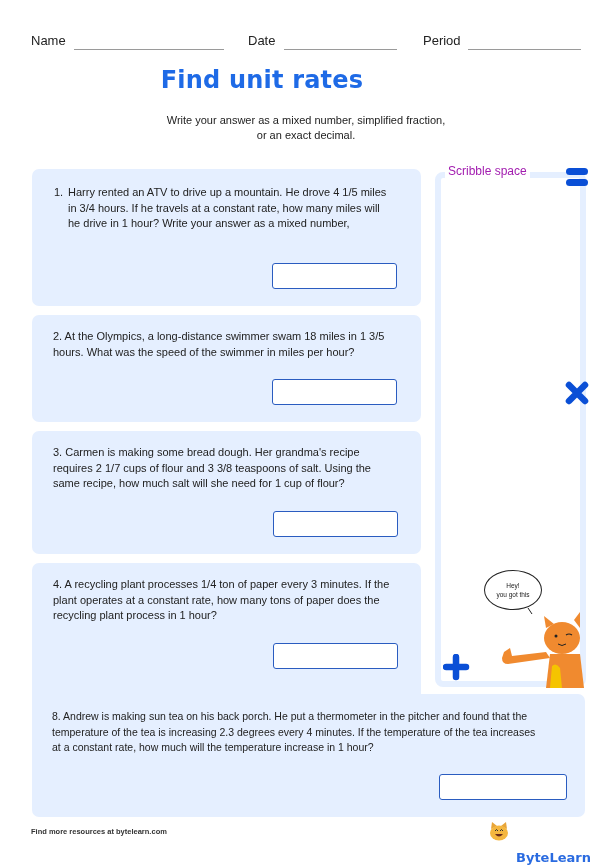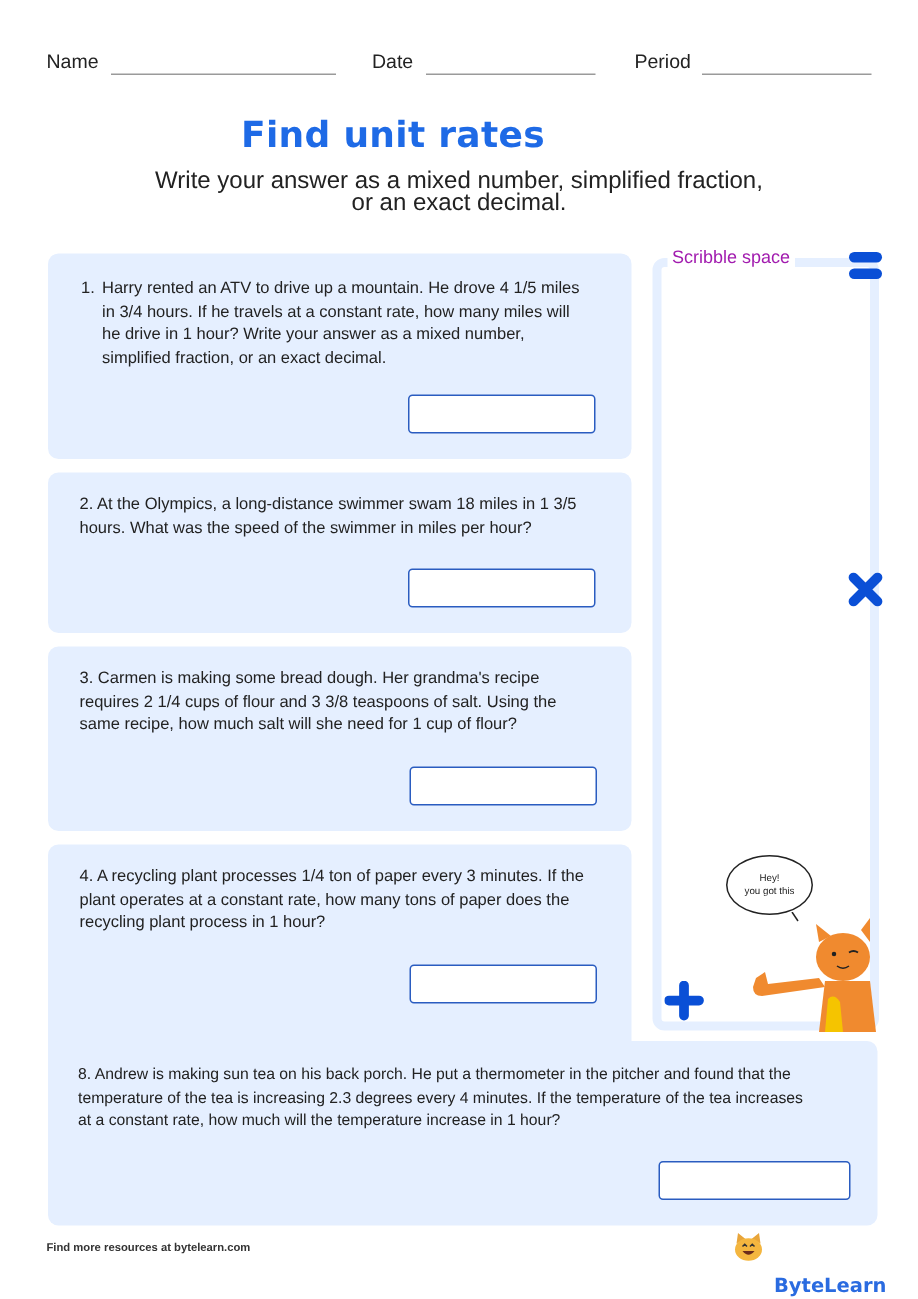--- a/index.html
+++ b/index.html
@@ -2,23 +2,23 @@
 <html><head>
 <meta charset="utf-8">
 <style>
   html, body { margin:0; padding:0; background:#fff; }
   body { width:612px; height:866px; position:relative; overflow:hidden;
          font-family:"Liberation Sans", "DejaVu Sans", sans-serif; color:#1d1d1d; }
   .hdr { position:absolute; top:33px; font-size:13px; color:#222; }
   .line { position:absolute; top:49px; height:1px; background:#9a9a9a; }
   .title { position:absolute; top:66px; left:0; width:524px; text-align:center;
            font-family:"DejaVu Sans", sans-serif; font-weight:bold; font-size:24px;
-           color:#1e6ae6; letter-spacing:0.2px;margin-top:10px; }
+           color:#1e6ae6; letter-spacing:0.2px; }
   .subtitle { position:absolute; top:113px; left:0; width:612px; text-align:center;
-              font-size:16px; line-height:15px; color:#222; }
+              font-size:11px; line-height:15px; color:#222; }
   .card { position:absolute; background:#e5efff; border-radius:7px; }
   .q { position:absolute; font-size:11px; line-height:15.5px; color:#222; }
   .ans { position:absolute; width:125px; height:26px; background:#fff;
          border:1.5px solid #2a5cc0; border-radius:3px; box-sizing:border-box; }
   .scribble { position:absolute; left:435px; top:172px; width:151px; height:515px;
               border:6px solid #e5efff; border-radius:8px; box-sizing:border-box; }
   .scribble-label { position:absolute; left:445px; top:164px; font-size:12px;
                     background:#fff; padding:0 3px; color:#a21caf; }
   .deco { position:absolute; }
   .footer-text { position:absolute; left:31px; top:827px; font-size:7.5px; color:#333;font-weight:bold; }
@@ -45,37 +45,36 @@
 </div>
 
 <div class="card" style="left:32px;top:169px;width:389px;height:137px">
   <div class="q" style="left:22px;top:16px;width:360px">
     <div style="display:flex">
         <span style="width:14px">1.</span>
         <span>Harry rented an ATV to drive up a mountain. He drove 4 1/5 miles</span>
       </div>
     <div style="padding-left:14px">in 3/4 hours. If he travels at a constant rate, how many miles will</div>
     <div style="padding-left:14px">he drive in 1 hour? Write your answer as a mixed number,</div>
-    <div style="padding-left:14px">simplified fraction, or an exact decimal.</div>
   </div>
   <div class="ans" style="left:240px;top:94px"></div>
 </div>
 
 <div class="card" style="left:32px;top:315px;width:389px;height:107px">
   <div class="q" style="left:21px;top:14px;width:360px">
     <div>2. At the Olympics, a long-distance swimmer swam 18 miles in 1 3/5</div>
     <div>hours. What was the speed of the swimmer in miles per hour?</div>
   </div>
   <div class="ans" style="left:240px;top:64px"></div>
 </div>
 
 <div class="card" style="left:32px;top:431px;width:389px;height:123px">
   <div class="q" style="left:21px;top:14px;width:360px">
     <div>3. Carmen is making some bread dough. Her grandma's recipe</div>
-    <div>requires 2 1/4 cups of flour and 3 3/8 teaspoons of salt. Using the</div>
+    <div>requires 2 1/7 cups of flour and 3 3/8 teaspoons of salt. Using the</div>
     <div>same recipe, how much salt will she need for 1 cup of flour?</div>
   </div>
   <div class="ans" style="left:241px;top:80px"></div>
 </div>
 
 <div class="card" style="left:32px;top:563px;width:389px;height:145px">
   <div class="q" style="left:21px;top:14px;width:360px">
     <div>4. A recycling plant processes 1/4 ton of paper every 3 minutes. If the</div>
     <div>plant operates at a constant rate, how many tons of paper does the</div>
     <div>recycling plant process in 1 hour?</div>

